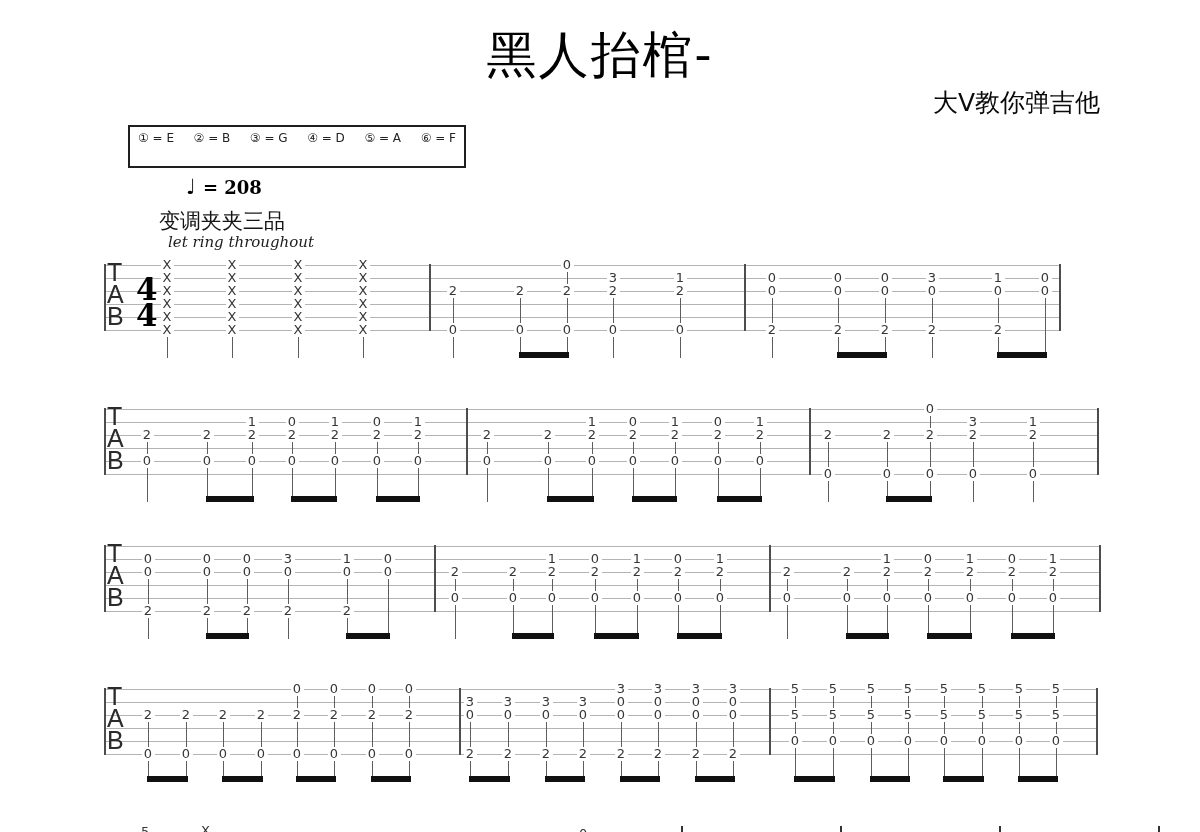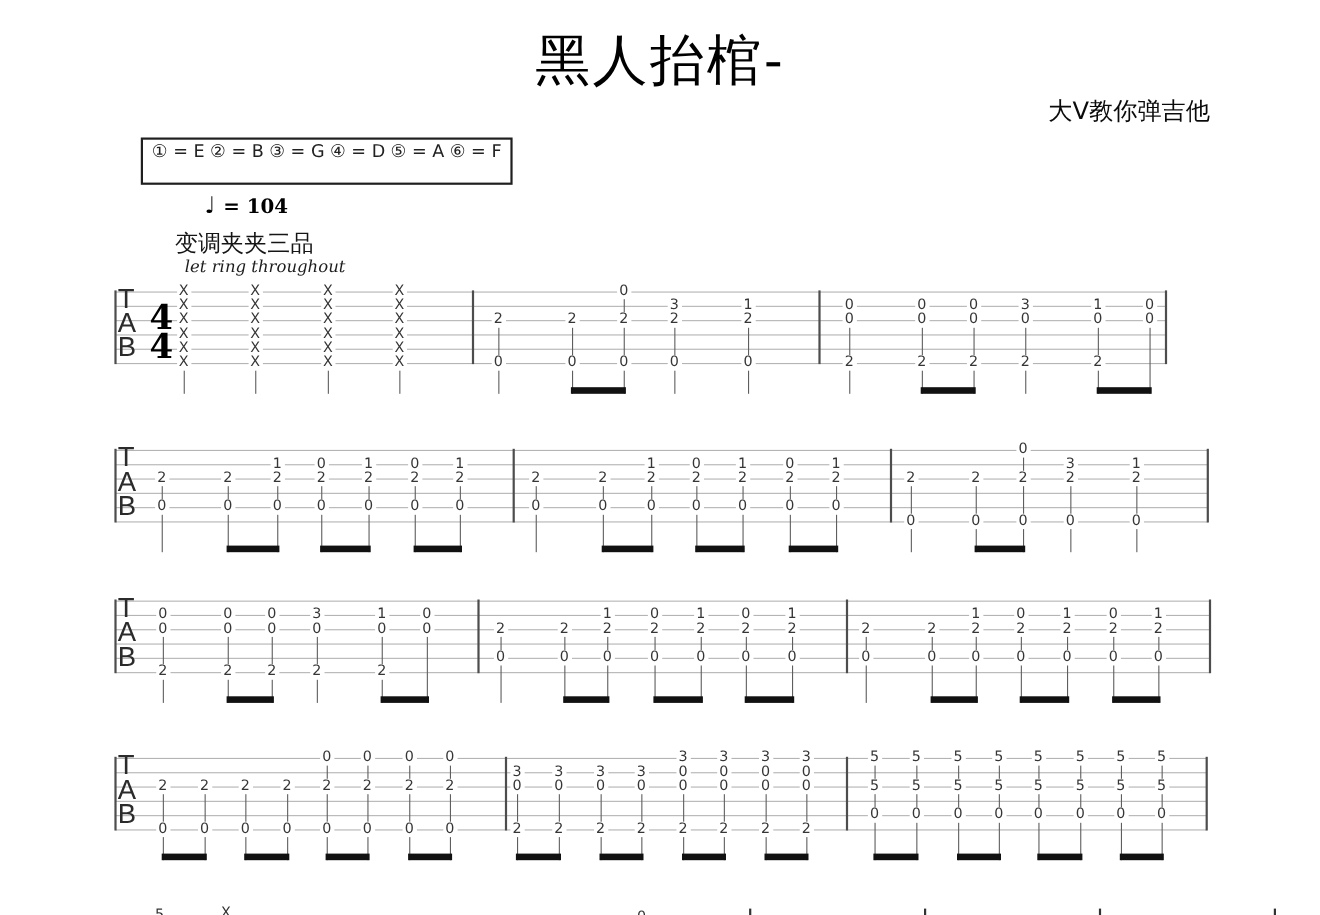--- a/index.html
+++ b/index.html
@@ -1,26 +1,26 @@
 <!DOCTYPE html>
 <html><head>
 <meta charset="utf-8">
 <style>
   html,body{margin:0;padding:0;background:#888;}
   .page{position:relative;width:1200px;height:832px;background:#ffffff;overflow:hidden;
         font-family:"DejaVu Sans","Liberation Sans",sans-serif;margin:0 auto;}
   .title{position:absolute;top:22px;left:0;width:100%;text-align:center;
          font-family:"DejaVu Serif","Liberation Serif",serif;font-size:50px;font-weight:400;
          color:#000;letter-spacing:2px;}
-  .author{position:absolute;top:86px;right:100px;font-size:22px;color:#0a0a0a;
+  .author{position:absolute;top:86px;right:100px;font-size:25px;color:#0a0a0a;
           font-family:"DejaVu Sans","Liberation Sans",sans-serif;}
   .tuning-box{position:absolute;left:128px;top:125px;width:338px;height:43px;
               border:2px solid #1f1f1f;box-sizing:border-box;padding:1px 8px 0 8px;}
   .tuning-label{font-size:14px;color:#111;font-family:"DejaVu Serif",serif;line-height:17px;}
-  .tuning-row{display:flex;justify-content:space-between;font-size:16px;color:#222;
+  .tuning-row{display:flex;justify-content:space-between;font-size:12px;color:#222;
               line-height:20px;font-family:"DejaVu Sans",sans-serif;}
   .tempo{position:absolute;left:186px;top:175px;font-size:18px;font-weight:bold;color:#000;
          font-family:"DejaVu Serif",serif;}
   .tempo .note-glyph{font-size:21px;margin-right:7px;font-family:"DejaVu Sans",sans-serif;}
   .capo{position:absolute;left:159px;top:207px;font-size:21px;color:#151515;
         font-family:"DejaVu Serif","Liberation Serif",serif;}
   .letring{position:absolute;left:168px;top:233px;font-size:15px;font-style:italic;color:#1c1c1c;
            font-family:"DejaVu Serif","Liberation Serif",serif;}
   .staff-line{position:absolute;height:1px;background:#b4b4b4;}
   .barline{position:absolute;width:2px;background:#4d4d4d;}
@@ -46,21 +46,21 @@
     <div class="tuning-row">
       <span>① = E</span>
       <span>② = B</span>
       <span>③ = G</span>
       <span>④ = D</span>
       <span>⑤ = A</span>
       <span>⑥ = F</span>
     </div>
   </div>
 
-  <div class="tempo"><span class="note-glyph">♩</span><span>= 104</span></div>
+  <div class="tempo"><span class="note-glyph">♩</span><span>= 208</span></div>
 
   <div class="capo">变调夹夹三品</div>
   <div class="letring">let ring throughout</div>
 
   <div id="score">
       <div class="staff-line" style="left: 105px; top: 265px; width: 955px; background: rgb(180, 180, 180);"></div>
       <div class="staff-line" style="left: 105px; top: 278px; width: 955px; background: rgb(180, 180, 180);"></div>
       <div class="staff-line" style="left: 105px; top: 291px; width: 955px; background: rgb(180, 180, 180);"></div>
       <div class="staff-line" style="left: 105px; top: 304px; width: 955px; background: rgb(180, 180, 180);"></div>
       <div class="staff-line" style="left: 105px; top: 317px; width: 955px; background: rgb(180, 180, 180);"></div>

